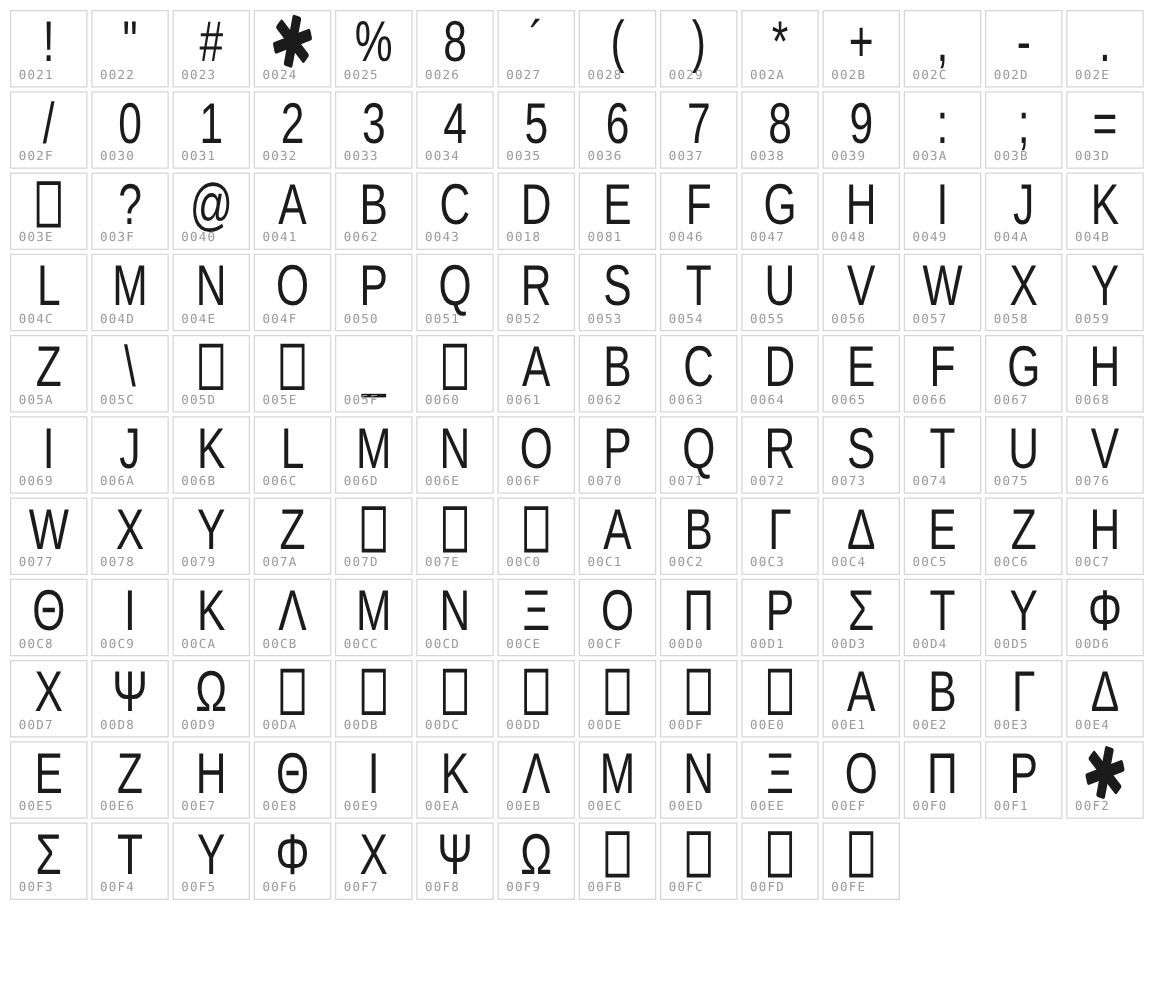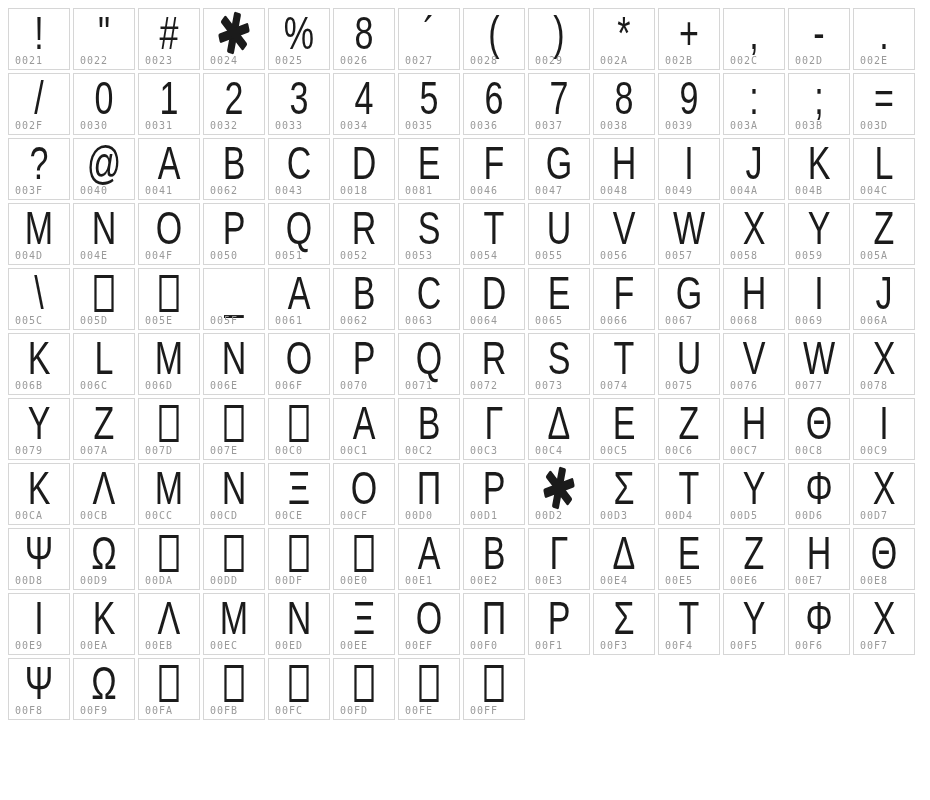--- a/index.html
+++ b/index.html
@@ -225,20 +225,26 @@
     <div class="code-label">003B</div>
   </div>
     <div class="cell">
     <div class="glyph-strip">
         <span class="glyph-char">=</span>
       </div>
     <div class="code-label">003D</div>
   </div>
     <div class="cell">
     <div class="glyph-strip">
+        <span class="missing-box"></span>
+      </div>
+    <div class="code-label">003E</div>
+  </div>
+    <div class="cell">
+    <div class="glyph-strip">
         <span class="glyph-char">?</span>
       </div>
     <div class="code-label">003F</div>
   </div>
     <div class="cell">
     <div class="glyph-strip">
         <span class="glyph-char">@</span>
       </div>
     <div class="code-label">0040</div>
   </div>
@@ -417,20 +423,26 @@
     <div class="code-label">005E</div>
   </div>
     <div class="cell">
     <div class="glyph-strip">
         <span class="glyph-char">_</span>
       </div>
     <div class="code-label">005F</div>
   </div>
     <div class="cell">
     <div class="glyph-strip">
+        <span class="missing-box"></span>
+      </div>
+    <div class="code-label">0060</div>
+  </div>
+    <div class="cell">
+    <div class="glyph-strip">
         <span class="glyph-char">A</span>
       </div>
     <div class="code-label">0061</div>
   </div>
     <div class="cell">
     <div class="glyph-strip">
         <span class="glyph-char">B</span>
       </div>
     <div class="code-label">0062</div>
   </div>
@@ -690,272 +702,278 @@
     <div class="glyph-strip">
         <span class="glyph-char">Π</span>
       </div>
     <div class="code-label">00D0</div>
   </div>
     <div class="cell">
     <div class="glyph-strip">
         <span class="glyph-char">Ρ</span>
       </div>
     <div class="code-label">00D1</div>
+  </div>
+    <div class="cell">
+    <div class="glyph-strip">
+        <span class="glyph-char">Σ</span>
+      </div>
+    <div class="code-label">00D3</div>
+  </div>
+    <div class="cell">
+    <div class="glyph-strip">
+        <span class="glyph-char">Τ</span>
+      </div>
+    <div class="code-label">00D4</div>
+  </div>
+    <div class="cell">
+    <div class="glyph-strip">
+        <span class="glyph-char">Υ</span>
+      </div>
+    <div class="code-label">00D5</div>
+  </div>
+    <div class="cell">
+    <div class="glyph-strip">
+        <span class="glyph-char">Φ</span>
+      </div>
+    <div class="code-label">00D6</div>
+  </div>
+    <div class="cell">
+    <div class="glyph-strip">
+        <span class="glyph-char">Χ</span>
+      </div>
+    <div class="code-label">00D7</div>
+  </div>
+    <div class="cell">
+    <div class="glyph-strip">
+        <span class="glyph-char">Ψ</span>
+      </div>
+    <div class="code-label">00D8</div>
+  </div>
+    <div class="cell">
+    <div class="glyph-strip">
+        <span class="glyph-char">Ω</span>
+      </div>
+    <div class="code-label">00D9</div>
+  </div>
+    <div class="cell">
+    <div class="glyph-strip">
+        <span class="missing-box"></span>
+      </div>
+    <div class="code-label">00DA</div>
+  </div>
+    <div class="cell">
+    <div class="glyph-strip">
+        <span class="missing-box"></span>
+      </div>
+    <div class="code-label">00DB</div>
+  </div>
+    <div class="cell">
+    <div class="glyph-strip">
+        <span class="missing-box"></span>
+      </div>
+    <div class="code-label">00DC</div>
+  </div>
+    <div class="cell">
+    <div class="glyph-strip">
+        <span class="missing-box"></span>
+      </div>
+    <div class="code-label">00DD</div>
+  </div>
+    <div class="cell">
+    <div class="glyph-strip">
+        <span class="missing-box"></span>
+      </div>
+    <div class="code-label">00DE</div>
+  </div>
+    <div class="cell">
+    <div class="glyph-strip">
+        <span class="missing-box"></span>
+      </div>
+    <div class="code-label">00DF</div>
+  </div>
+    <div class="cell">
+    <div class="glyph-strip">
+        <span class="missing-box"></span>
+      </div>
+    <div class="code-label">00E0</div>
+  </div>
+    <div class="cell">
+    <div class="glyph-strip">
+        <span class="glyph-char">Α</span>
+      </div>
+    <div class="code-label">00E1</div>
+  </div>
+    <div class="cell">
+    <div class="glyph-strip">
+        <span class="glyph-char">Β</span>
+      </div>
+    <div class="code-label">00E2</div>
+  </div>
+    <div class="cell">
+    <div class="glyph-strip">
+        <span class="glyph-char">Γ</span>
+      </div>
+    <div class="code-label">00E3</div>
+  </div>
+    <div class="cell">
+    <div class="glyph-strip">
+        <span class="glyph-char">Δ</span>
+      </div>
+    <div class="code-label">00E4</div>
+  </div>
+    <div class="cell">
+    <div class="glyph-strip">
+        <span class="glyph-char">Ε</span>
+      </div>
+    <div class="code-label">00E5</div>
+  </div>
+    <div class="cell">
+    <div class="glyph-strip">
+        <span class="glyph-char">Ζ</span>
+      </div>
+    <div class="code-label">00E6</div>
+  </div>
+    <div class="cell">
+    <div class="glyph-strip">
+        <span class="glyph-char">Η</span>
+      </div>
+    <div class="code-label">00E7</div>
+  </div>
+    <div class="cell">
+    <div class="glyph-strip">
+        <span class="glyph-char">Θ</span>
+      </div>
+    <div class="code-label">00E8</div>
+  </div>
+    <div class="cell">
+    <div class="glyph-strip">
+        <span class="glyph-char">Ι</span>
+      </div>
+    <div class="code-label">00E9</div>
+  </div>
+    <div class="cell">
+    <div class="glyph-strip">
+        <span class="glyph-char">Κ</span>
+      </div>
+    <div class="code-label">00EA</div>
+  </div>
+    <div class="cell">
+    <div class="glyph-strip">
+        <span class="glyph-char">Λ</span>
+      </div>
+    <div class="code-label">00EB</div>
+  </div>
+    <div class="cell">
+    <div class="glyph-strip">
+        <span class="glyph-char">Μ</span>
+      </div>
+    <div class="code-label">00EC</div>
+  </div>
+    <div class="cell">
+    <div class="glyph-strip">
+        <span class="glyph-char">Ν</span>
+      </div>
+    <div class="code-label">00ED</div>
+  </div>
+    <div class="cell">
+    <div class="glyph-strip">
+        <span class="glyph-char">Ξ</span>
+      </div>
+    <div class="code-label">00EE</div>
+  </div>
+    <div class="cell">
+    <div class="glyph-strip">
+        <span class="glyph-char">Ο</span>
+      </div>
+    <div class="code-label">00EF</div>
+  </div>
+    <div class="cell">
+    <div class="glyph-strip">
+        <span class="glyph-char">Π</span>
+      </div>
+    <div class="code-label">00F0</div>
+  </div>
+    <div class="cell">
+    <div class="glyph-strip">
+        <span class="glyph-char">Ρ</span>
+      </div>
+    <div class="code-label">00F1</div>
   </div>
     <div class="cell">
     <div class="glyph-strip">
         <svg viewBox="0 0 44 44" width="50" height="44">
           <g fill="#1b1b1b" transform="rotate(14 22 22)">
             <rect x="17.2" y="1" width="9.6" height="42" rx="2"></rect>
             <rect x="17.2" y="1" width="9.6" height="42" rx="2" transform="rotate(60 22 22)"></rect>
             <rect x="17.2" y="1" width="9.6" height="42" rx="2" transform="rotate(120 22 22)"></rect>
           </g>
         </svg>
       </div>
-    <div class="code-label">00D2</div>
+    <div class="code-label">00F2</div>
   </div>
     <div class="cell">
     <div class="glyph-strip">
         <span class="glyph-char">Σ</span>
       </div>
-    <div class="code-label">00D3</div>
+    <div class="code-label">00F3</div>
   </div>
     <div class="cell">
     <div class="glyph-strip">
         <span class="glyph-char">Τ</span>
       </div>
-    <div class="code-label">00D4</div>
+    <div class="code-label">00F4</div>
   </div>
     <div class="cell">
     <div class="glyph-strip">
         <span class="glyph-char">Υ</span>
       </div>
-    <div class="code-label">00D5</div>
+    <div class="code-label">00F5</div>
   </div>
     <div class="cell">
     <div class="glyph-strip">
         <span class="glyph-char">Φ</span>
       </div>
-    <div class="code-label">00D6</div>
+    <div class="code-label">00F6</div>
   </div>
     <div class="cell">
     <div class="glyph-strip">
         <span class="glyph-char">Χ</span>
       </div>
-    <div class="code-label">00D7</div>
+    <div class="code-label">00F7</div>
   </div>
     <div class="cell">
     <div class="glyph-strip">
         <span class="glyph-char">Ψ</span>
       </div>
-    <div class="code-label">00D8</div>
+    <div class="code-label">00F8</div>
   </div>
     <div class="cell">
     <div class="glyph-strip">
         <span class="glyph-char">Ω</span>
       </div>
-    <div class="code-label">00D9</div>
-  </div>
-    <div class="cell">
-    <div class="glyph-strip">
-        <span class="missing-box"></span>
-      </div>
-    <div class="code-label">00DA</div>
-  </div>
-    <div class="cell">
-    <div class="glyph-strip">
-        <span class="missing-box"></span>
-      </div>
-    <div class="code-label">00DD</div>
-  </div>
-    <div class="cell">
-    <div class="glyph-strip">
-        <span class="missing-box"></span>
-      </div>
-    <div class="code-label">00DF</div>
-  </div>
-    <div class="cell">
-    <div class="glyph-strip">
-        <span class="missing-box"></span>
-      </div>
-    <div class="code-label">00E0</div>
-  </div>
-    <div class="cell">
-    <div class="glyph-strip">
-        <span class="glyph-char">Α</span>
-      </div>
-    <div class="code-label">00E1</div>
-  </div>
-    <div class="cell">
-    <div class="glyph-strip">
-        <span class="glyph-char">Β</span>
-      </div>
-    <div class="code-label">00E2</div>
-  </div>
-    <div class="cell">
-    <div class="glyph-strip">
-        <span class="glyph-char">Γ</span>
-      </div>
-    <div class="code-label">00E3</div>
-  </div>
-    <div class="cell">
-    <div class="glyph-strip">
-        <span class="glyph-char">Δ</span>
-      </div>
-    <div class="code-label">00E4</div>
-  </div>
-    <div class="cell">
-    <div class="glyph-strip">
-        <span class="glyph-char">Ε</span>
-      </div>
-    <div class="code-label">00E5</div>
-  </div>
-    <div class="cell">
-    <div class="glyph-strip">
-        <span class="glyph-char">Ζ</span>
-      </div>
-    <div class="code-label">00E6</div>
-  </div>
-    <div class="cell">
-    <div class="glyph-strip">
-        <span class="glyph-char">Η</span>
-      </div>
-    <div class="code-label">00E7</div>
-  </div>
-    <div class="cell">
-    <div class="glyph-strip">
-        <span class="glyph-char">Θ</span>
-      </div>
-    <div class="code-label">00E8</div>
-  </div>
-    <div class="cell">
-    <div class="glyph-strip">
-        <span class="glyph-char">Ι</span>
-      </div>
-    <div class="code-label">00E9</div>
-  </div>
-    <div class="cell">
-    <div class="glyph-strip">
-        <span class="glyph-char">Κ</span>
-      </div>
-    <div class="code-label">00EA</div>
-  </div>
-    <div class="cell">
-    <div class="glyph-strip">
-        <span class="glyph-char">Λ</span>
-      </div>
-    <div class="code-label">00EB</div>
-  </div>
-    <div class="cell">
-    <div class="glyph-strip">
-        <span class="glyph-char">Μ</span>
-      </div>
-    <div class="code-label">00EC</div>
-  </div>
-    <div class="cell">
-    <div class="glyph-strip">
-        <span class="glyph-char">Ν</span>
-      </div>
-    <div class="code-label">00ED</div>
-  </div>
-    <div class="cell">
-    <div class="glyph-strip">
-        <span class="glyph-char">Ξ</span>
-      </div>
-    <div class="code-label">00EE</div>
-  </div>
-    <div class="cell">
-    <div class="glyph-strip">
-        <span class="glyph-char">Ο</span>
-      </div>
-    <div class="code-label">00EF</div>
-  </div>
-    <div class="cell">
-    <div class="glyph-strip">
-        <span class="glyph-char">Π</span>
-      </div>
-    <div class="code-label">00F0</div>
-  </div>
-    <div class="cell">
-    <div class="glyph-strip">
-        <span class="glyph-char">Ρ</span>
-      </div>
-    <div class="code-label">00F1</div>
-  </div>
-    <div class="cell">
-    <div class="glyph-strip">
-        <span class="glyph-char">Σ</span>
-      </div>
-    <div class="code-label">00F3</div>
-  </div>
-    <div class="cell">
-    <div class="glyph-strip">
-        <span class="glyph-char">Τ</span>
-      </div>
-    <div class="code-label">00F4</div>
-  </div>
-    <div class="cell">
-    <div class="glyph-strip">
-        <span class="glyph-char">Υ</span>
-      </div>
-    <div class="code-label">00F5</div>
-  </div>
-    <div class="cell">
-    <div class="glyph-strip">
-        <span class="glyph-char">Φ</span>
-      </div>
-    <div class="code-label">00F6</div>
-  </div>
-    <div class="cell">
-    <div class="glyph-strip">
-        <span class="glyph-char">Χ</span>
-      </div>
-    <div class="code-label">00F7</div>
-  </div>
-    <div class="cell">
-    <div class="glyph-strip">
-        <span class="glyph-char">Ψ</span>
-      </div>
-    <div class="code-label">00F8</div>
-  </div>
-    <div class="cell">
-    <div class="glyph-strip">
-        <span class="glyph-char">Ω</span>
-      </div>
     <div class="code-label">00F9</div>
   </div>
     <div class="cell">
     <div class="glyph-strip">
         <span class="missing-box"></span>
       </div>
-    <div class="code-label">00FA</div>
-  </div>
-    <div class="cell">
-    <div class="glyph-strip">
-        <span class="missing-box"></span>
-      </div>
     <div class="code-label">00FB</div>
   </div>
     <div class="cell">
     <div class="glyph-strip">
         <span class="missing-box"></span>
       </div>
     <div class="code-label">00FC</div>
   </div>
     <div class="cell">
     <div class="glyph-strip">
         <span class="missing-box"></span>
       </div>
     <div class="code-label">00FD</div>
   </div>
     <div class="cell">
     <div class="glyph-strip">
         <span class="missing-box"></span>
       </div>
     <div class="code-label">00FE</div>
-  </div>
-    <div class="cell">
-    <div class="glyph-strip">
-        <span class="missing-box"></span>
-      </div>
-    <div class="code-label">00FF</div>
   </div>
   </div>
 
 </body></html>

